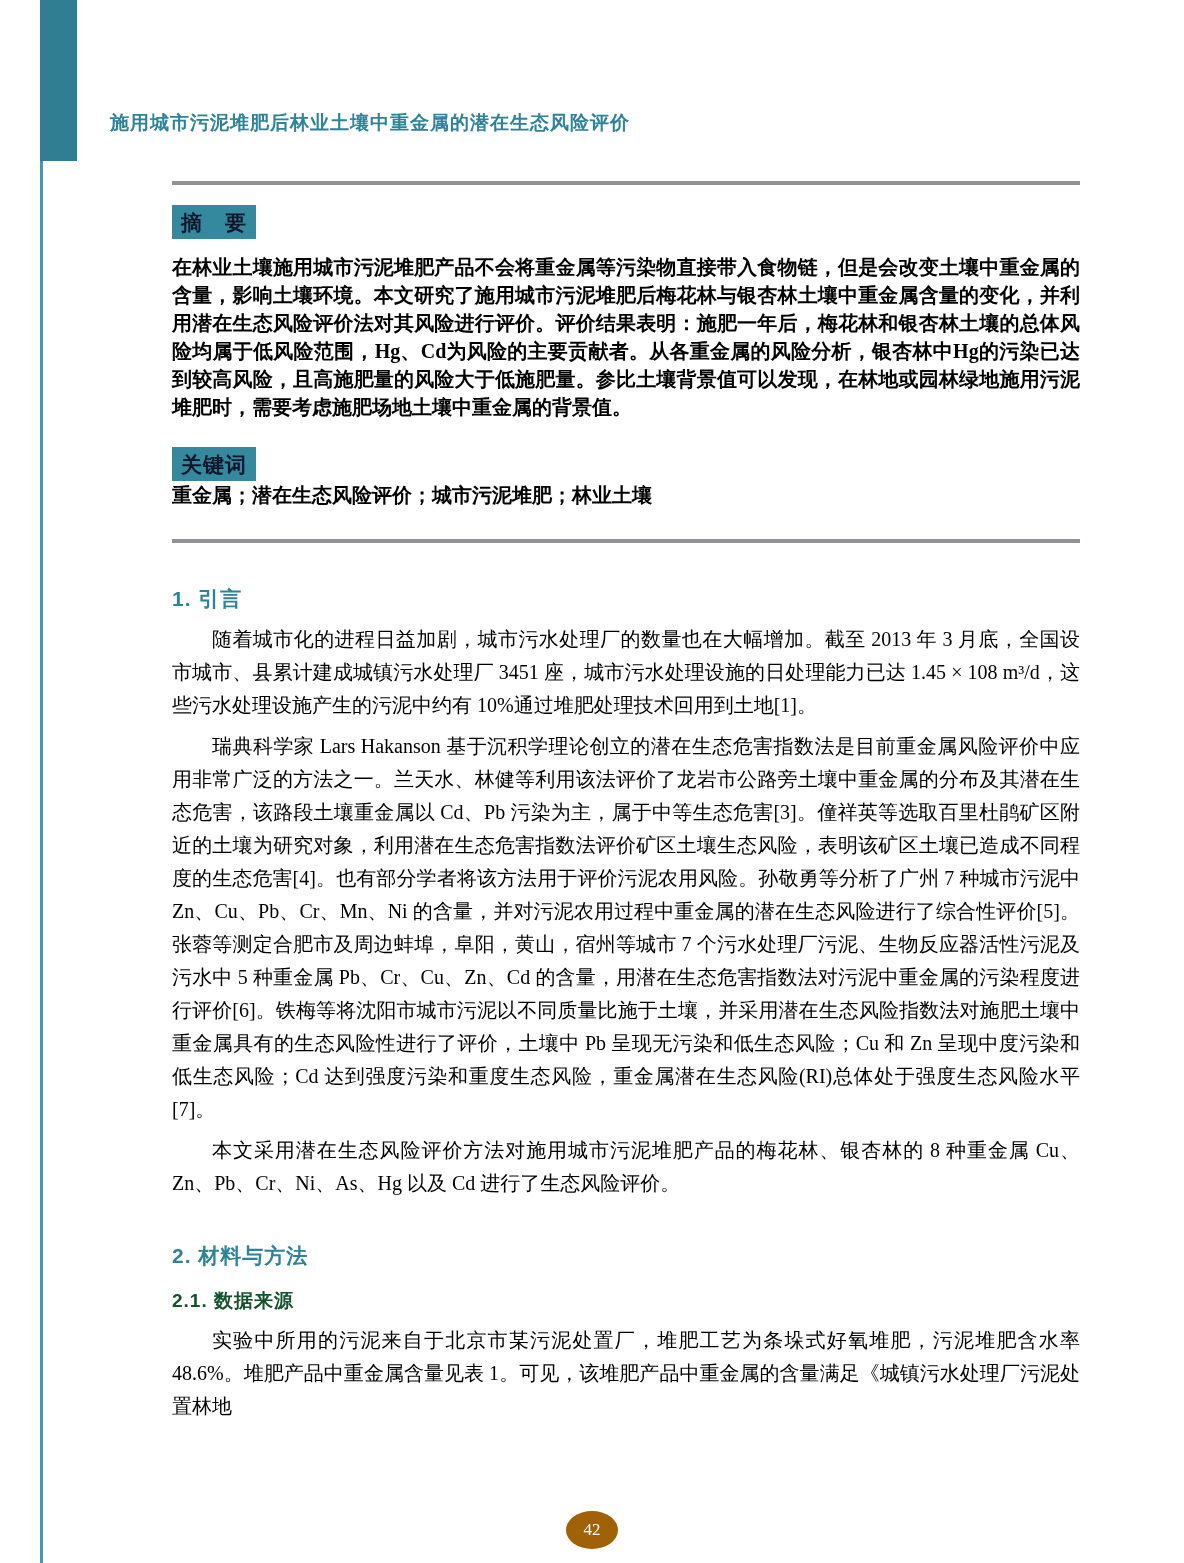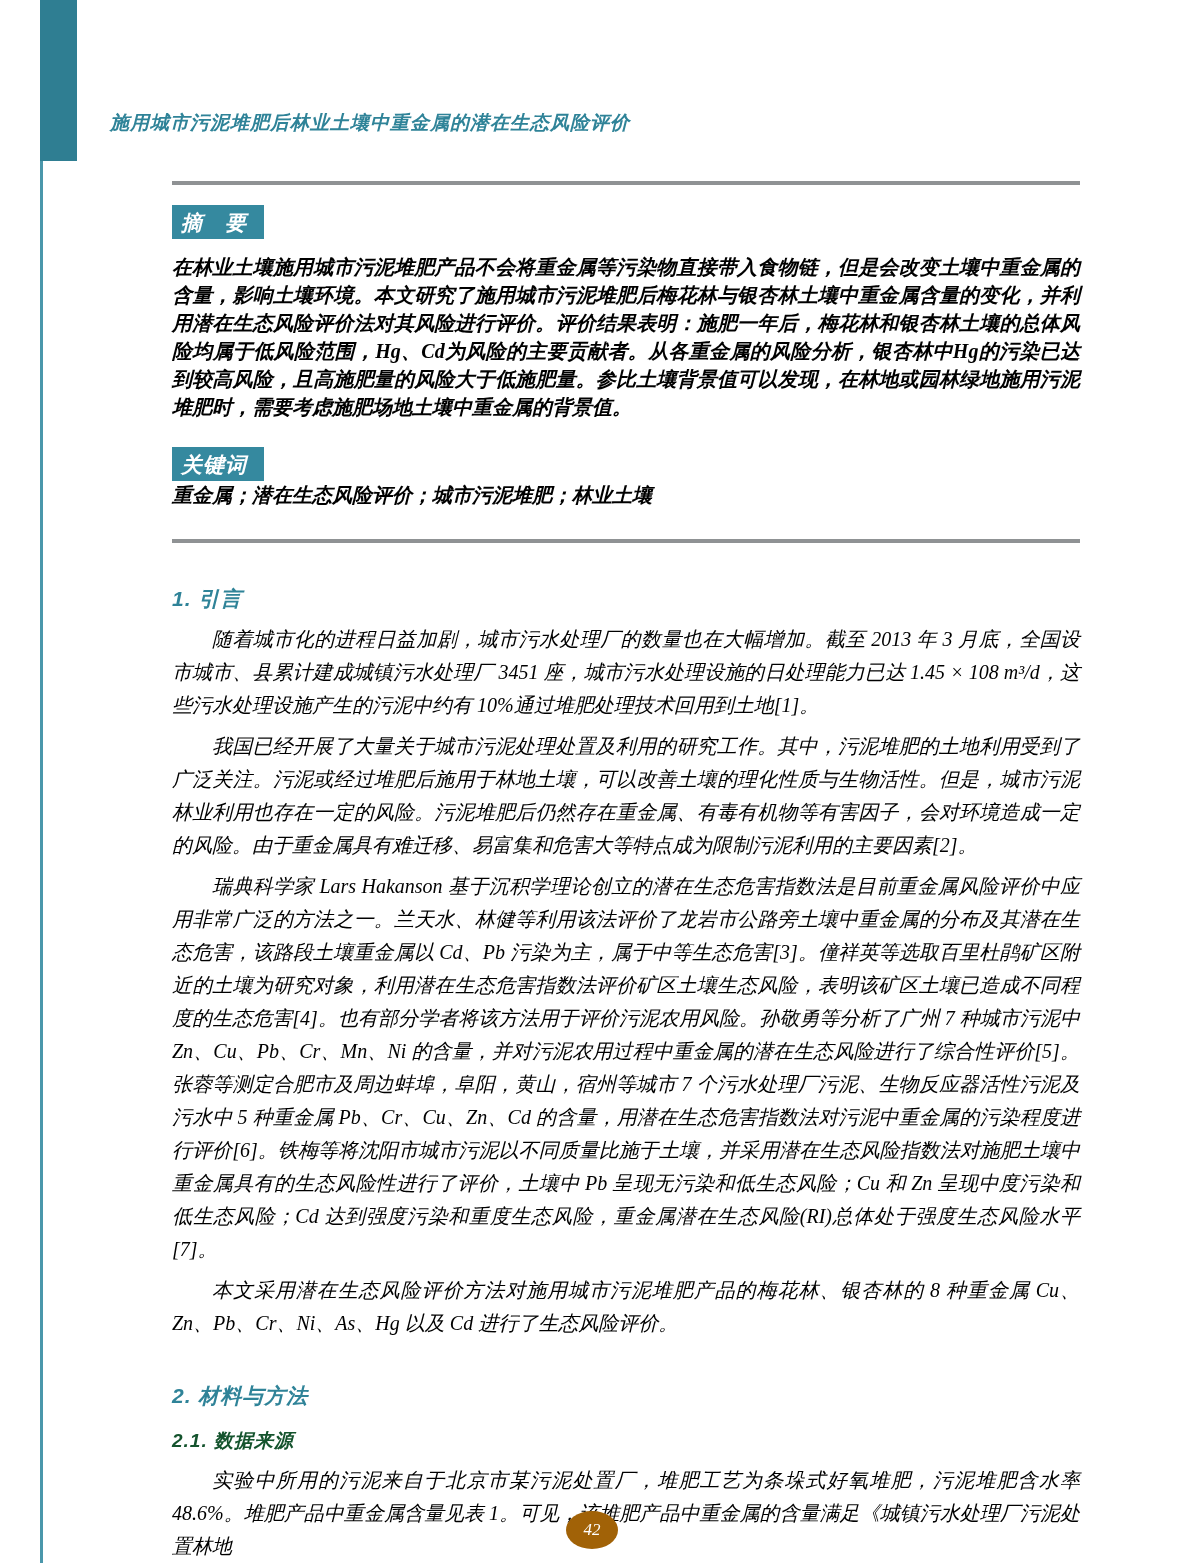--- a/index.html
+++ b/index.html
@@ -6,21 +6,20 @@
   html,body { background:#ffffff; }
   body { font-family:"Liberation Serif","DejaVu Serif",serif; color:#000; }
 
   .page {
     position:relative;
     width:1184px;
     height:1563px;
     background:#ffffff;
     overflow:hidden;
     margin:0 auto;
-    font-style:italic;
   }
 
   .left-line {
     position:absolute;
     left:40px; top:0;
     width:3px; height:1563px;
     background:#4a97ab;
   }
   .corner-block {
     position:absolute;
@@ -50,26 +49,26 @@
     height:4px;
     background:#8f9294;
     border:none;
   }
   .rule-2 { margin-top:30px; }
 
   .block-heading-row { margin-top:20px; }
   .block-heading {
     display:inline-block;
     background:#35899f;
-    color:#ffffff;
+    color:#0f172a;
     font-family:"Liberation Sans","DejaVu Sans",sans-serif;
     font-weight:bold;
     font-size:21px;
     line-height:1;
-    padding:7px 17px 6px 9px;
+    padding:7px 9px 6px 9px;
     letter-spacing:1px;
   }
   .kw-row { margin-top:26px; }
 
   .abstract-text {
     margin-top:14px;
     font-size:20px;
     font-weight:bold;
     line-height:28px;
     text-align:justify;
@@ -150,21 +149,20 @@
     </div>
 
     <p class="keywords-text">重金属；潜在生态风险评价；城市污泥堆肥；林业土壤</p>
 
     <div class="rule rule-2"></div>
 
     <h2 class="sec-heading">1. 引言</h2>
 
     <p class="body-para">随着城市化的进程日益加剧，城市污水处理厂的数量也在大幅增加。截至 2013 年 3 月底，全国设市城市、县累计建成城镇污水处理厂 3451 座，城市污水处理设施的日处理能力已达 1.45 × 108 m³/d，这些污水处理设施产生的污泥中约有 10%通过堆肥处理技术回用到土地[1]。</p>
 
-    <p class="body-para">我国已经开展了大量关于城市污泥处理处置及利用的研究工作。其中，污泥堆肥的土地利用受到了广泛关注。污泥或经过堆肥后施用于林地土壤，可以改善土壤的理化性质与生物活性。但是，城市污泥林业利用也存在一定的风险。污泥堆肥后仍然存在重金属、有毒有机物等有害因子，会对环境造成一定的风险。由于重金属具有难迁移、易富集和危害大等特点成为限制污泥利用的主要因素[2]。</p>
 
     <p class="body-para">瑞典科学家 Lars Hakanson 基于沉积学理论创立的潜在生态危害指数法是目前重金属风险评价中应用非常广泛的方法之一。兰天水、林健等利用该法评价了龙岩市公路旁土壤中重金属的分布及其潜在生态危害，该路段土壤重金属以 Cd、Pb 污染为主，属于中等生态危害[3]。僮祥英等选取百里杜鹃矿区附近的土壤为研究对象，利用潜在生态危害指数法评价矿区土壤生态风险，表明该矿区土壤已造成不同程度的生态危害[4]。也有部分学者将该方法用于评价污泥农用风险。孙敬勇等分析了广州 7 种城市污泥中 Zn、Cu、Pb、Cr、Mn、Ni 的含量，并对污泥农用过程中重金属的潜在生态风险进行了综合性评价[5]。张蓉等测定合肥市及周边蚌埠，阜阳，黄山，宿州等城市 7 个污水处理厂污泥、生物反应器活性污泥及污水中 5 种重金属 Pb、Cr、Cu、Zn、Cd 的含量，用潜在生态危害指数法对污泥中重金属的污染程度进行评价[6]。铁梅等将沈阳市城市污泥以不同质量比施于土壤，并采用潜在生态风险指数法对施肥土壤中重金属具有的生态风险性进行了评价，土壤中 Pb 呈现无污染和低生态风险；Cu 和 Zn 呈现中度污染和低生态风险；Cd 达到强度污染和重度生态风险，重金属潜在生态风险(RI)总体处于强度生态风险水平[7]。</p>
 
     <p class="body-para">本文采用潜在生态风险评价方法对施用城市污泥堆肥产品的梅花林、银杏林的 8 种重金属 Cu、Zn、Pb、Cr、Ni、As、Hg 以及 Cd 进行了生态风险评价。</p>
 
     <h2 class="sec-heading">2. 材料与方法</h2>
 
     <h3 class="subsec-heading">2.1. 数据来源</h3>
 
     <p class="body-para">实验中所用的污泥来自于北京市某污泥处置厂，堆肥工艺为条垛式好氧堆肥，污泥堆肥含水率 48.6%。堆肥产品中重金属含量见表 1。可见，该堆肥产品中重金属的含量满足《城镇污水处理厂污泥处置林地</p>

